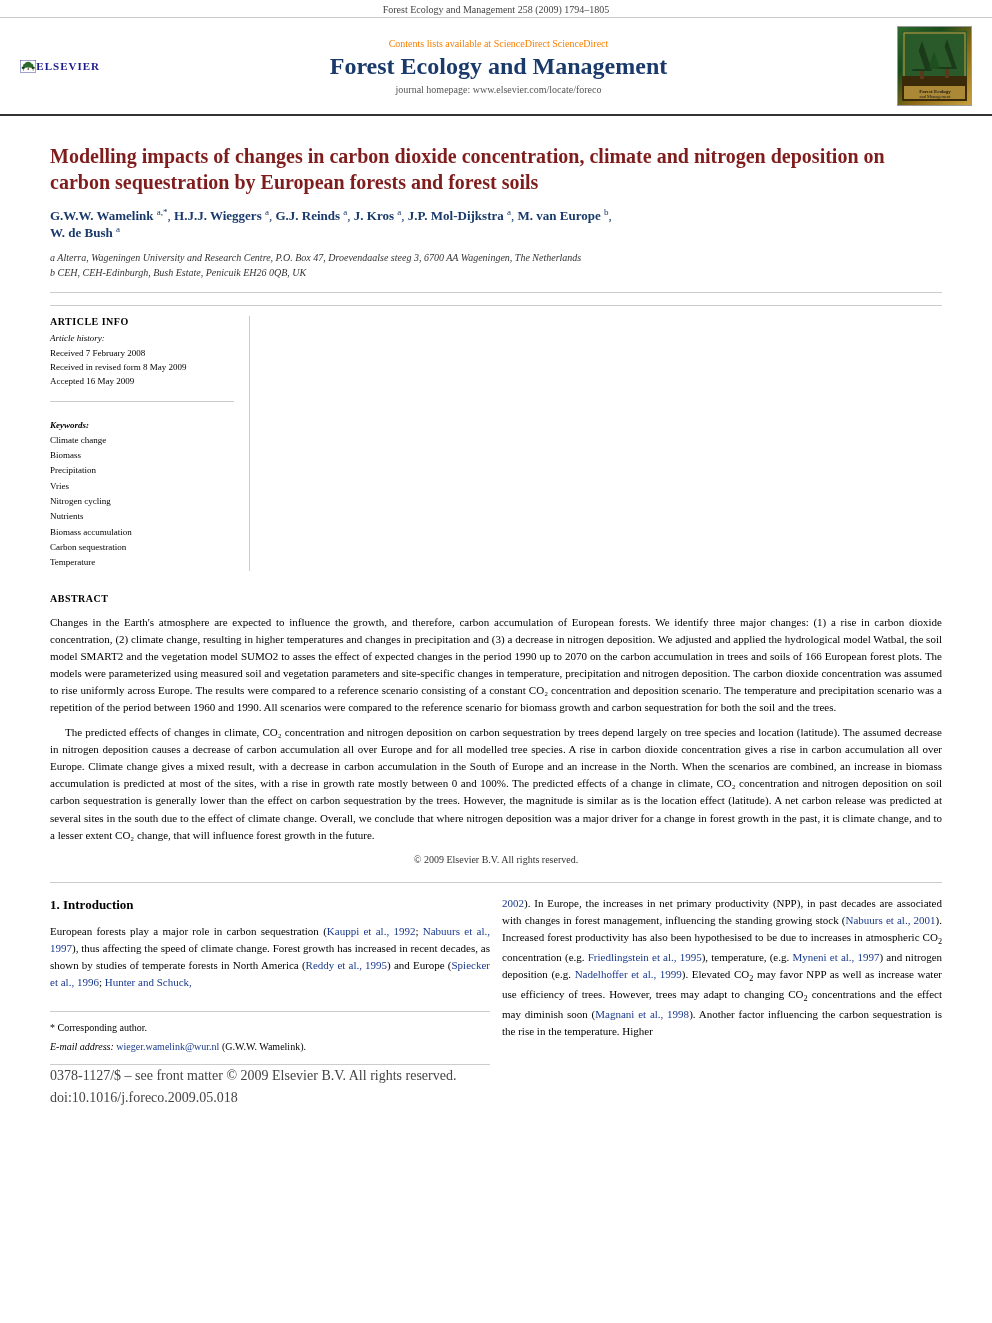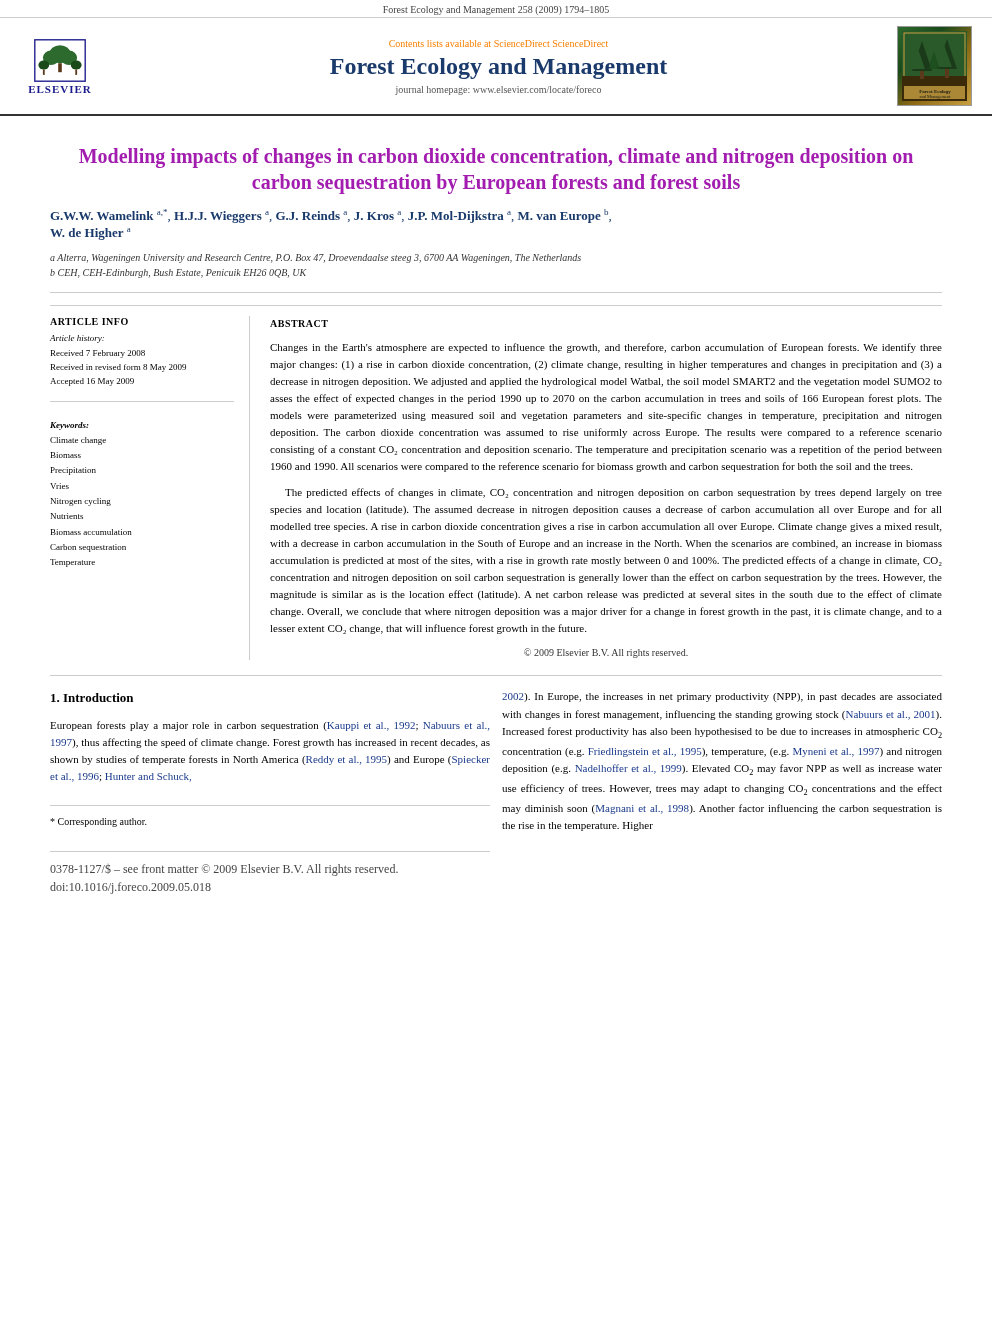--- a/index.html
+++ b/index.html
@@ -28,21 +28,20 @@
       padding: 8px 20px;
       border-bottom: 2px solid #333;
       position: relative;
     }
     .elsevier-logo {
       width: 80px;
       flex-shrink: 0;
     }
     .elsevier-logo-inner {
       display: flex;
-      flex-direction: column;
       align-items: center;
       justify-content: flex-end;
     }
     .elsevier-tree-svg {
       width: 60px;
       height: 45px;
     }
     .elsevier-text {
       font-size: 11px;
       font-weight: bold;
@@ -89,24 +88,23 @@
 
     
     .main-content {
       padding: 15px 50px 20px;
     }
 
     
     .article-title {
       font-size: 20px;
       font-weight: bold;
-      color: #a21caf;
+      color: #7f1d1d;
       margin-bottom: 12px;
       line-height: 1.3;
-      text-align: center;
     }
 
     
     .authors {
       font-size: 13px;
       margin-bottom: 8px;
       color: #1a3a6b;
     }
     .authors sup {
       font-size: 9px;
@@ -124,20 +122,21 @@
       line-height: 1.5;
     }
 
     
     .article-columns {
       display: flex;
       gap: 20px;
       border-top: 1px solid #ccc;
       padding-top: 10px;
       margin-bottom: 15px;
+      flex-direction: column;
     }
 
     .article-info-col {
       width: 200px;
       flex-shrink: 0;
       border-right: 1px solid #ccc;
       padding-right: 15px;
       font-size: 10px;
     }
     .article-info-section-title {
@@ -245,24 +244,24 @@
       margin-top: 20px;
       border-top: 1px solid #ccc;
       padding-top: 8px;
       font-size: 10px;
     }
     .footer-note {
       margin-bottom: 4px;
       line-height: 1.5;
     }
     .footer-bottom-bar {
-      margin-top: 22px;
+      margin-top: 10px;
       border-top: 1px solid #ccc;
-      padding-top: 8px;
-      font-size: 12px;
+      padding-top: 0;
+      font-size: 14px;
       color: #444;
     }
 
     sub, sup {
       font-size: 75%;
     }
   </style>
 </head>
 <body>
 
@@ -336,21 +335,21 @@
     <span class="author-name">H.J.J. Wieggers</span>
     <sup> a</sup>,
     <span class="author-name">G.J. Reinds</span>
     <sup> a</sup>,
     <span class="author-name">J. Kros</span>
     <sup> a</sup>,
     <span class="author-name">J.P. Mol-Dijkstra</span>
     <sup> a</sup>,
     <span class="author-name">M. van Europe</span>
     <sup> b</sup>,<br>
-    <span class="author-name">W. de Higher</span>
+    <span class="author-name">W. de Bush</span>
     <sup> a</sup>
   </div>
 
   <div class="affiliations">
     <div>a Alterra, Wageningen University and Research Centre, P.O. Box 47, Droevendaalse steeg 3, 6700 AA Wageningen, The Netherlands</div>
     <div>b CEH, CEH-Edinburgh, Bush Estate, Penicuik EH26 0QB, UK</div>
   </div>
 
   <hr class="section-divider">
 
@@ -407,20 +406,25 @@
           thus affecting the speed of climate change. Forest growth has increased in recent decades,
           as shown by studies of temperate forests in North America
           (<a class="ref-link">Reddy et al., 1995</a>)
           and Europe (<a class="ref-link">Spiecker et al., 1996</a>;
           <a class="ref-link">Hunter and Schuck,</a>
         </p>
       </div>
 
       <div class="footer-section">
         <div class="footer-note">* Corresponding author.</div>
+        <div class="footer-note">
+          <span style="font-style:italic;">E-mail address:</span>
+          <a class="ref-link">wieger.wamelink@wur.nl</a>
+          <span>(G.W.W. Wamelink).</span>
+        </div>
       </div>
       <div class="footer-bottom-bar">
         <div>0378-1127/$ – see front matter © 2009 Elsevier B.V. All rights reserved.</div>
         <div>doi:10.1016/j.foreco.2009.05.018</div>
       </div>
     </div>
 
     <div class="body-col">
       <div class="body-text">
         <p>

